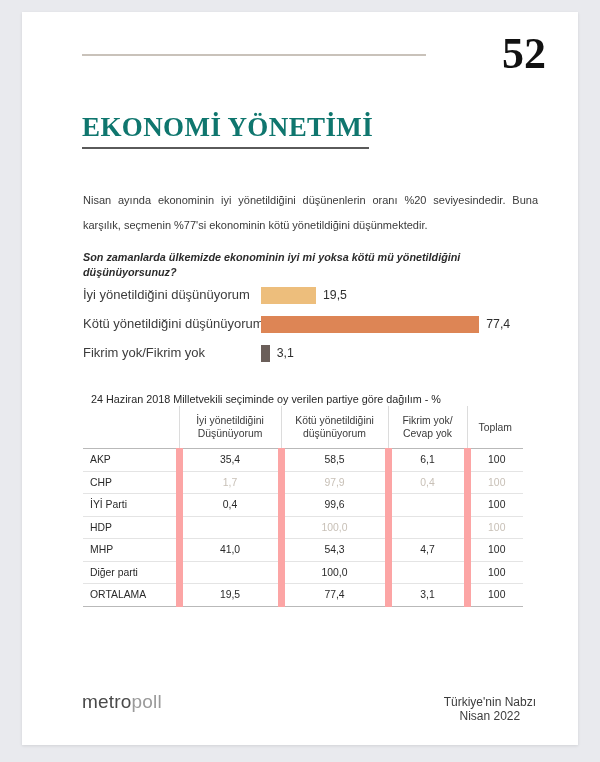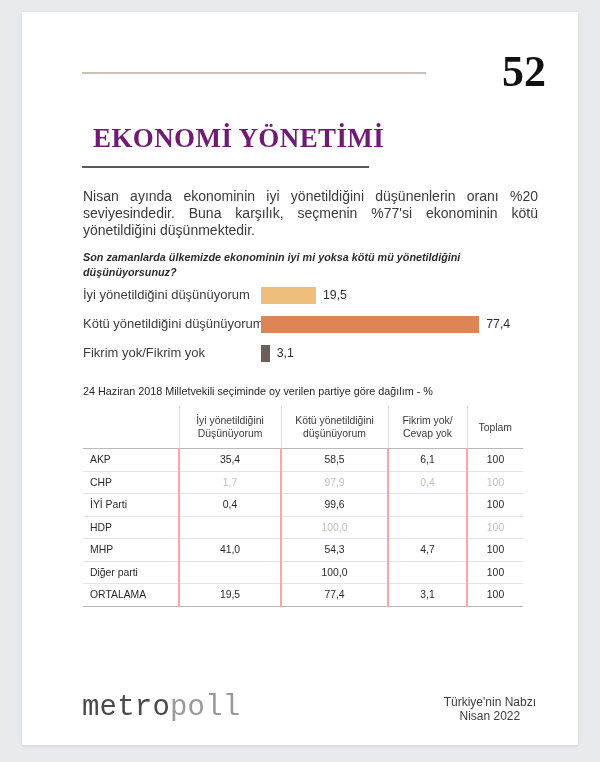--- a/index.html
+++ b/index.html
@@ -21,21 +21,21 @@
     width: 556px;
     height: 733px;
     background: #ffffff;
     box-shadow: 0 1px 3px rgba(0,0,0,0.10);
     overflow: hidden;
   }
 
   
   .header {
     position: absolute;
-    left: 0; top: 18px;
+    left: 0; top: 0;
     width: 100%;
     height: 95px;
     text-align: center;
   }
   .top-rule {
     position: absolute;
     left: 60px;
     top: 42px;
     width: 344px;
     height: 2px;
@@ -57,41 +57,41 @@
   .title-block {
     position: absolute;
     left: 60px;
     top: 98px;
     width: 300px;
   }
   .doc-title {
     font-family: "Liberation Serif", serif;
     font-weight: bold;
     font-size: 27px;
-    color: #701a75;
+    color: #0f766e;
     letter-spacing: 0.4px;
     line-height: 34px;
-    margin: 11px;
+    margin: 0;
     white-space: nowrap;
   }
   .title-rule {
     margin-top: 3px;
     width: 287px;
     height: 2px;
     background: #5a5a5a;
   }
 
   
   .intro {
     position: absolute;
     left: 61px;
     top: 176px;
     width: 455px;
-    font-size: 14px;
-    line-height: 17px;
+    font-size: 11px;
+    line-height: 25px;
     color: #3a3a3a;
     text-align: justify;
     margin: 0;
   }
 
   
   .question {
     position: absolute;
     left: 61px;
     top: 238px;
@@ -148,21 +148,21 @@
     white-space: nowrap;
   }
 
   
   .table-caption {
     position: absolute;
     left: 61px;
     top: 373px;
     font-size: 10.8px;
     color: #262626;
-    margin: 0;
+    margin: 8px;
     white-space: nowrap;
   }
   table.data {
     position: absolute;
     left: 61px;
     top: 394px;
     width: 440px;
     border-collapse: collapse;
     font-size: 10.4px;
     color: #2a2a2a;
@@ -183,21 +183,21 @@
     border-bottom: 1px solid #b9b9b9;
   }
   table.data thead th.corner {
     border-left: 0;
     border-bottom: 1px solid #b9b9b9;
   }
   table.data tbody td {
     height: 21.5px;
     vertical-align: middle;
     text-align: center;
-    border-left: 2px solid #fca5a5;
+    border-left: 7px solid #fca5a5;
     border-bottom: 1px solid #e4e4e4;
   }
   table.data tbody td.rowhead {
     text-align: left;
     padding-left: 7px;
     border-left: 0;
   }
   table.data tbody tr.total td {
     font-weight: normal;
     border-bottom: 1px solid #b9b9b9;
@@ -219,25 +219,24 @@
     position: absolute;
     left: 0;
     bottom: 0;
     width: 100%;
     height: 70px;
   }
   .brand {
     position: absolute;
     left: 60px;
     top: 16px;
-    font-size: 29px;
+    font-size: 19px;
     letter-spacing: 0.2px;
     color: #4a4a4a;
     font-weight: 300;
-    font-family: Liberation Mono, monospace;
   }
   .brand .light { color: #9a9a9a; }
   .footer-right {
     position: absolute;
     right: 42px;
     top: 20px;
     text-align: center;
     font-size: 12px;
     line-height: 14px;
     color: #3c3c3c;

